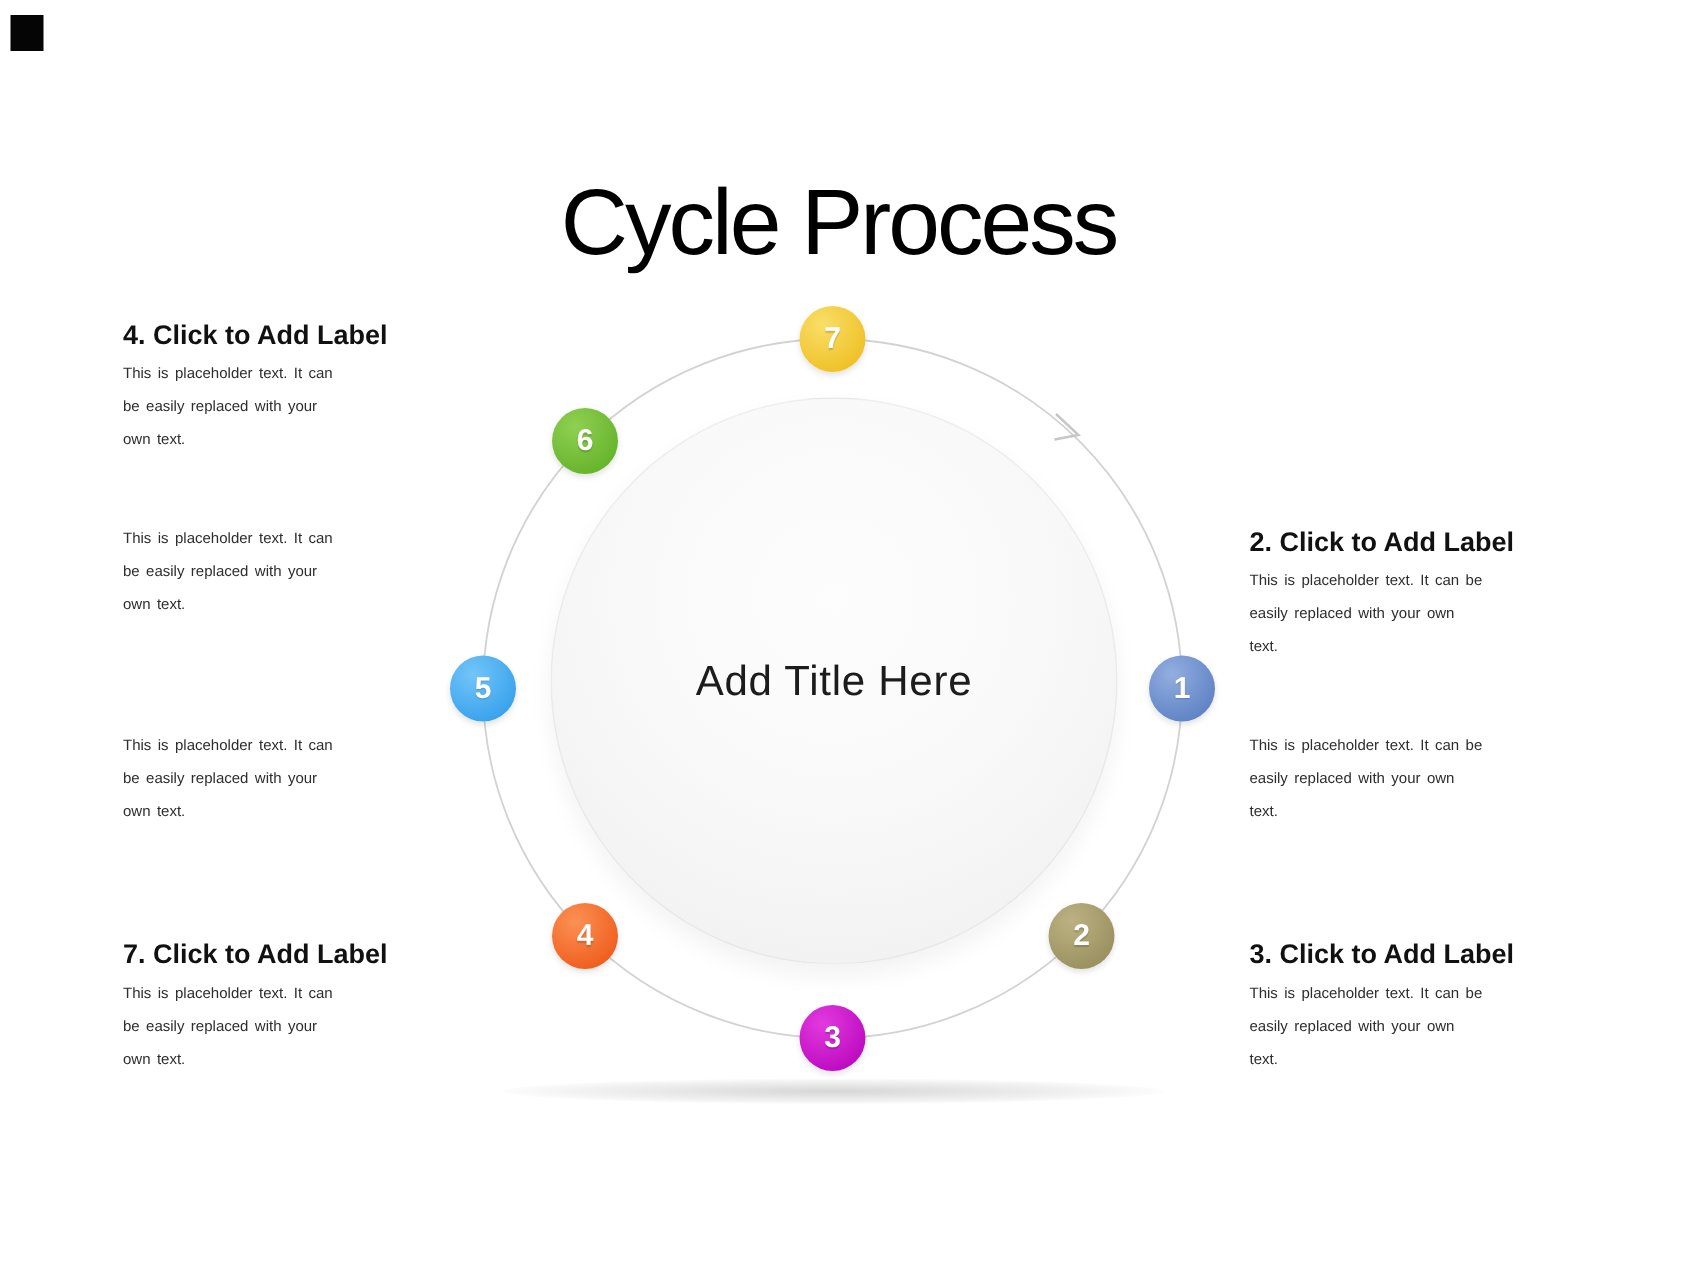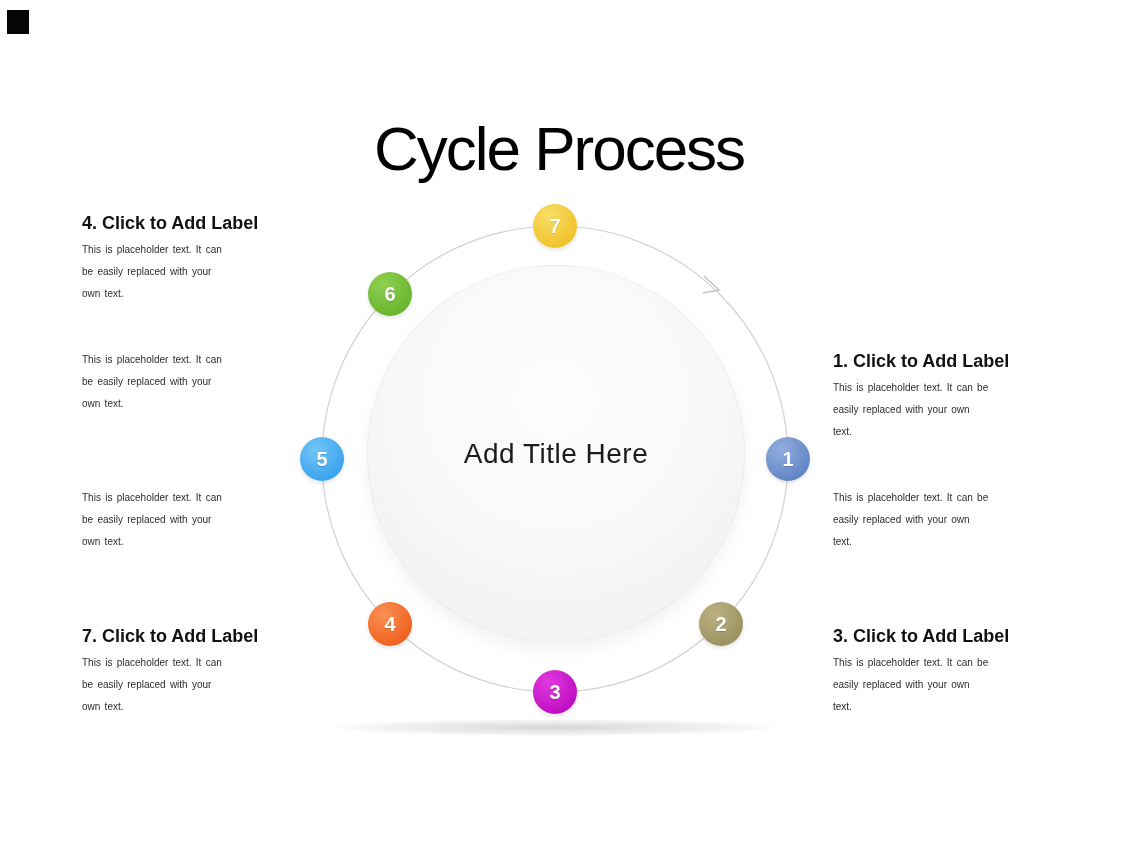--- a/index.html
+++ b/index.html
@@ -107,21 +107,21 @@
 own text.</p>
   </div>
   <div class="lb lb-l row-d">
     <h3>7. Click to Add Label</h3>
     <p>This is placeholder text. It can
 be easily replaced with your
 own text.</p>
   </div>
 
   <div class="lb lb-r row-b">
-    <h3>1. Click to Add Label</h3>
+    <h3>2. Click to Add Label</h3>
     <p>This is placeholder text. It can be
 easily replaced with your own
 text.</p>
   </div>
   <div class="lb lb-r row-c">
     <p>This is placeholder text. It can be
 easily replaced with your own
 text.</p>
   </div>
   <div class="lb lb-r row-d">

